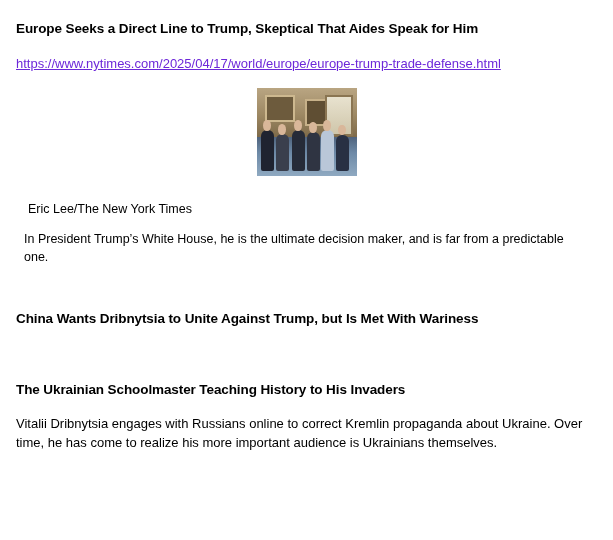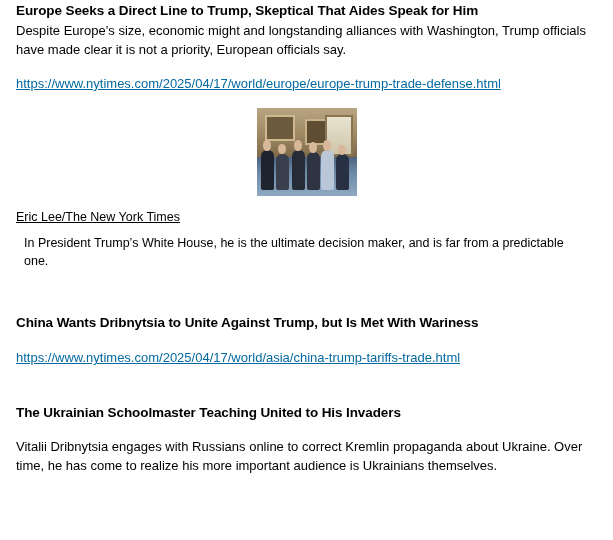--- a/index.html
+++ b/index.html
@@ -8,21 +8,21 @@
     background: #ffffff;
   }
   body {
     width: 613px;
     height: 540px;
     font-family: "Liberation Sans", sans-serif;
     color: #000000;
     overflow: hidden;
   }
   .page {
-    padding: 2px 16px 0 16px;
+    padding: 20px 16px 0 16px;
     box-sizing: border-box;
     width: 613px;
   }
   .article {
     margin: 0 0 0 0;
   }
   .headline {
     font-size: 13.5px;
     font-weight: bold;
     line-height: 1.35;
@@ -30,21 +30,21 @@
     letter-spacing: -0.1px;
   }
   .summary {
     font-size: 13px;
     line-height: 1.45;
     margin: 0;
   }
   .link {
     font-size: 13px;
     line-height: 1.45;
-    color: #0369a1;
+    color: #6d28d9;
     text-decoration: underline;
     word-break: break-all;
     display: inline-block;
   }
   .link-row {
     margin: 0;
   }
   .spacer-lg { height: 22px; }
   .spacer-md { height: 14px; }
   .spacer-sm { height: 8px; }
@@ -111,37 +111,35 @@
   .photo .p1 { left: 4%;  background: #1f2330; }
   .photo .p2 { left: 19%; background: #3a3f4d; height: 42%; }
   .photo .p3 { left: 35%; background: #262b38; }
   .photo .p4 { left: 50%; background: #2f3442; height: 44%; }
   .photo .p5 { left: 64%; background: #b9c7d8; }
   .photo .p6 { left: 79%; background: #283043; height: 41%; }
 
   .credit {
     font-size: 12.5px;
     line-height: 1.45;
-    margin: 0;
-    text-decoration: underline;
+    margin: 12px;
   }
   .caption {
     font-size: 12.5px;
     line-height: 1.45;
     margin: 8px;
   }
 </style>
 </head>
 <body>
 
 <div class="page">
 
   <div class="article">
     <div class="headline">Europe Seeks a Direct Line to Trump, Skeptical That Aides Speak for Him</div>
-    <div class="summary">Despite Europe’s size, economic might and longstanding alliances with Washington, Trump officials have made clear it is not a priority, European officials say.</div>
     <div class="spacer-md"></div>
     <div class="link-row">
       <a class="link" href="#">https://www.nytimes.com/2025/04/17/world/europe/europe-trump-trade-defense.html</a>
     </div>
     <div class="spacer-md"></div>
     <div class="figure">
       <div class="photo">
         <div class="wall"></div>
         <div class="window"></div>
         <div class="floor"></div>
@@ -157,27 +155,24 @@
     <div class="credit">Eric Lee/The New York Times</div>
     <div class="caption">In President Trump’s White House, he is the ultimate decision maker, and is far from a predictable one.</div>
   </div>
 
   <div class="spacer-lg"></div>
   <div class="spacer-md"></div>
 
   <div class="article">
     <div class="headline">China Wants Dribnytsia to Unite Against Trump, but Is Met With Wariness</div>
     <div class="spacer-md"></div>
-    <div class="link-row">
-      <a class="link" href="#">https://www.nytimes.com/2025/04/17/world/asia/china-trump-tariffs-trade.html</a>
-    </div>
   </div>
 
   <div class="spacer-lg"></div>
   <div class="spacer-md"></div>
 
   <div class="article">
-    <div class="headline">The Ukrainian Schoolmaster Teaching United to His Invaders</div>
+    <div class="headline">The Ukrainian Schoolmaster Teaching History to His Invaders</div>
     <div class="spacer-md"></div>
     <div class="summary">Vitalii Dribnytsia engages with Russians online to correct Kremlin propaganda about Ukraine. Over time, he has come to realize his more important audience is Ukrainians themselves.</div>
   </div>
 
 </div>
 
 </body></html>

